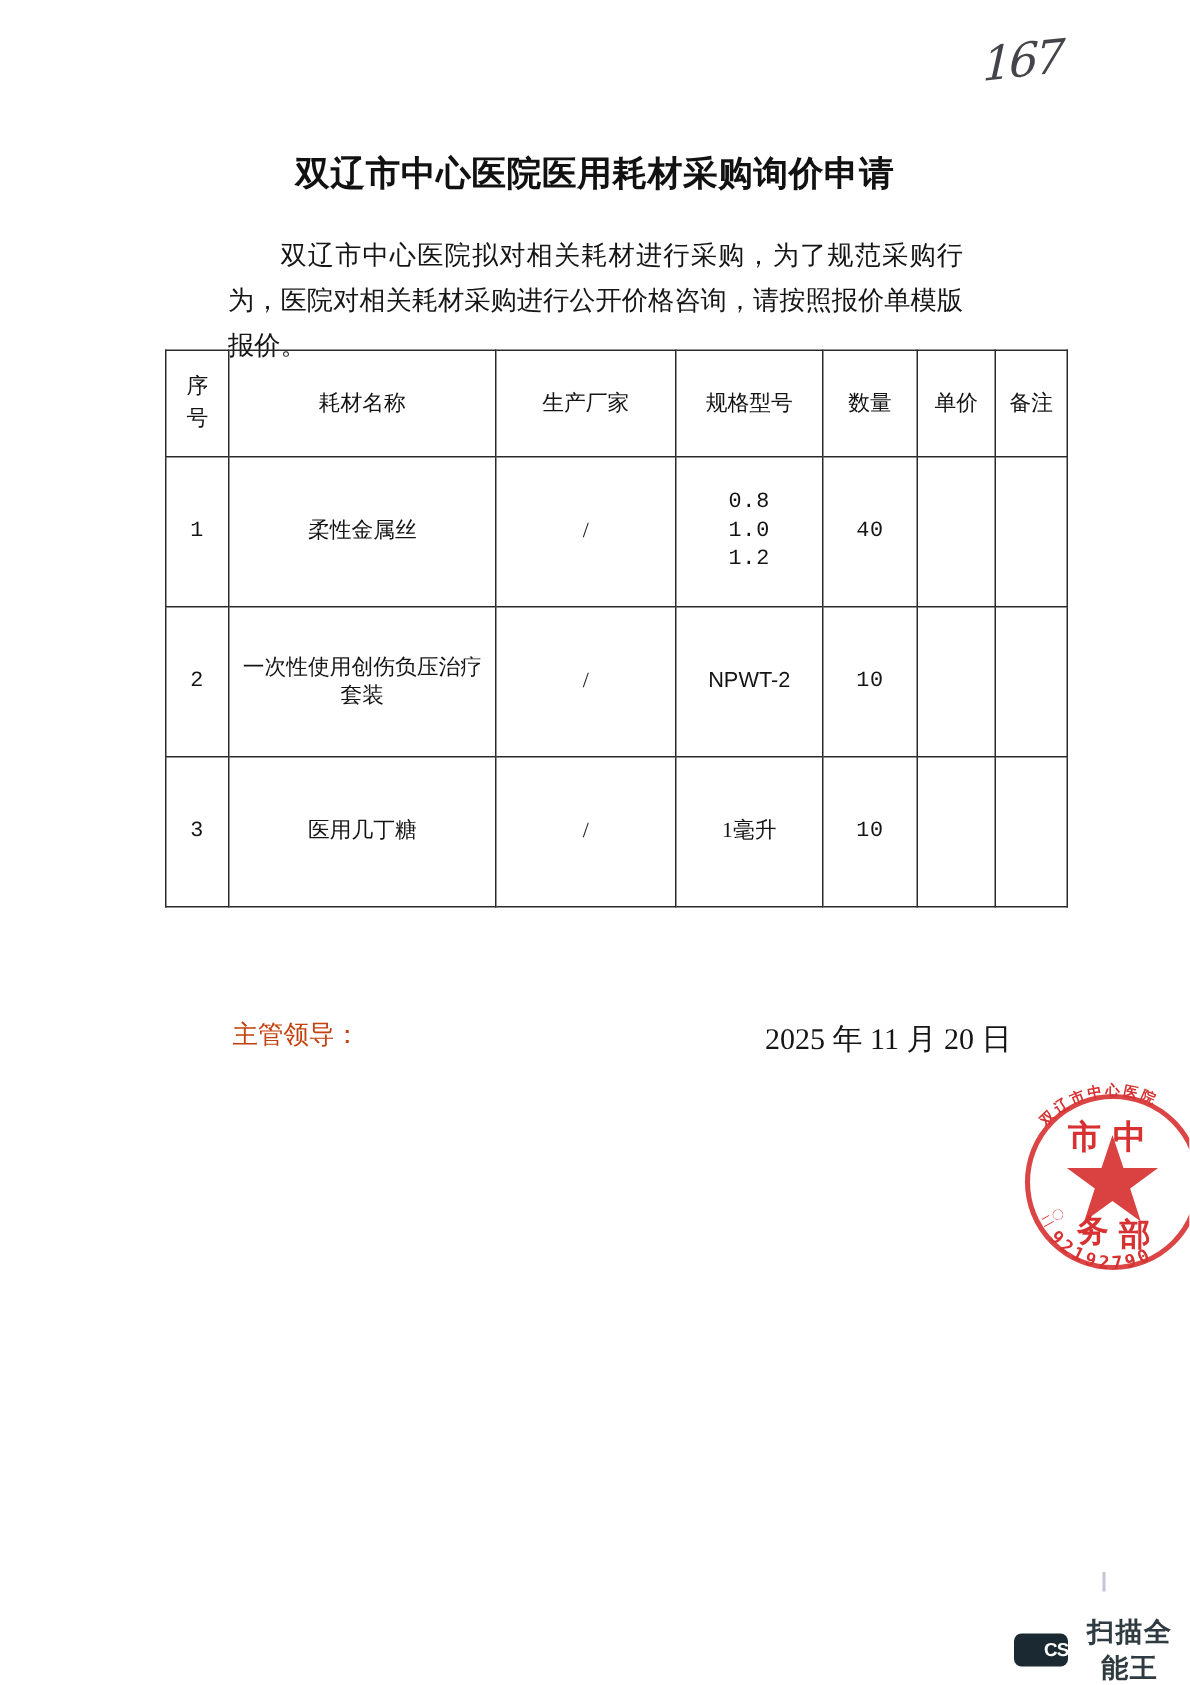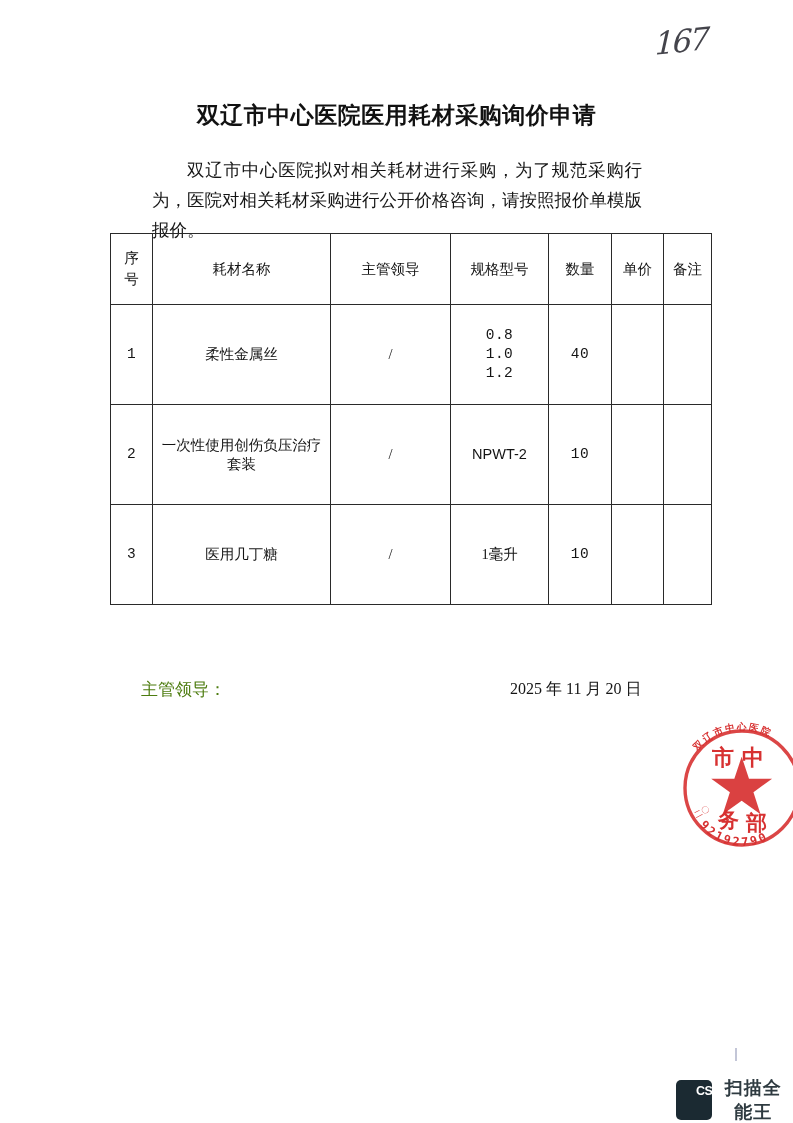--- a/index.html
+++ b/index.html
@@ -107,30 +107,30 @@
   .name-cell {
     line-height: 22px;
     padding-left: 8px;
     padding-right: 8px;
     margin-left: 43px;
   }
 
   
   #sign-leader {
     position: absolute;
-    left: 141px;
+    left: 155px;
     top: 678px;
     font-size: 17px;
-    color: #4d7c0f;
+    color: #c2410c;
   }
   #sign-date {
     position: absolute;
     left: 510px;
     top: 679px;
-    font-size: 16px;
+    font-size: 20px;
     color: #151515;
     font-family: "Liberation Serif", serif;
   }
 
   
   #seal {
     position: absolute;
     left: 666px;
     top: 700px;
     width: 128px;
@@ -168,21 +168,21 @@
     text-align: center;
   }
   #wm-row {
     display: flex;
     align-items: center;
     justify-content: center;
     gap: 6px;
   }
   #wm-logo {
     width: 22px;
-    height: 40px;
+    height: 22px;
     border-radius: 5px;
     background: #1b2a32;
     color: #ffffff;
     font-family: "Liberation Sans", sans-serif;
     font-size: 12.5px;
     font-weight: bold;
     line-height: 22px;
     text-align: center;
     letter-spacing: -.5px;
     padding-left: 20px;
@@ -212,21 +212,21 @@
   <div id="intro">双辽市中心医院拟对相关耗材进行采购，为了规范采购行为，医院对相关耗材采购进行公开价格咨询，请按照报价单模版报价。</div>
 
   <table id="goods-table">
     <thead>
       <tr>
         <td class="col-seq">
           <div class="vert-head">序</div>
           <div class="vert-head">号</div>
         </td>
         <td class="col-name">耗材名称</td>
-        <td class="col-maker">主管领导</td>
+        <td class="col-maker">生产厂家</td>
         <td class="col-spec">规格型号</td>
         <td class="col-qty">数量</td>
         <td class="col-price">单价</td>
         <td class="col-remark">备注</td>
       </tr>
     </thead>
     <tbody>
       <tr>
         <td class="col-seq mono-num">1</td>
         <td class="col-name name-cell">柔性金属丝</td>

